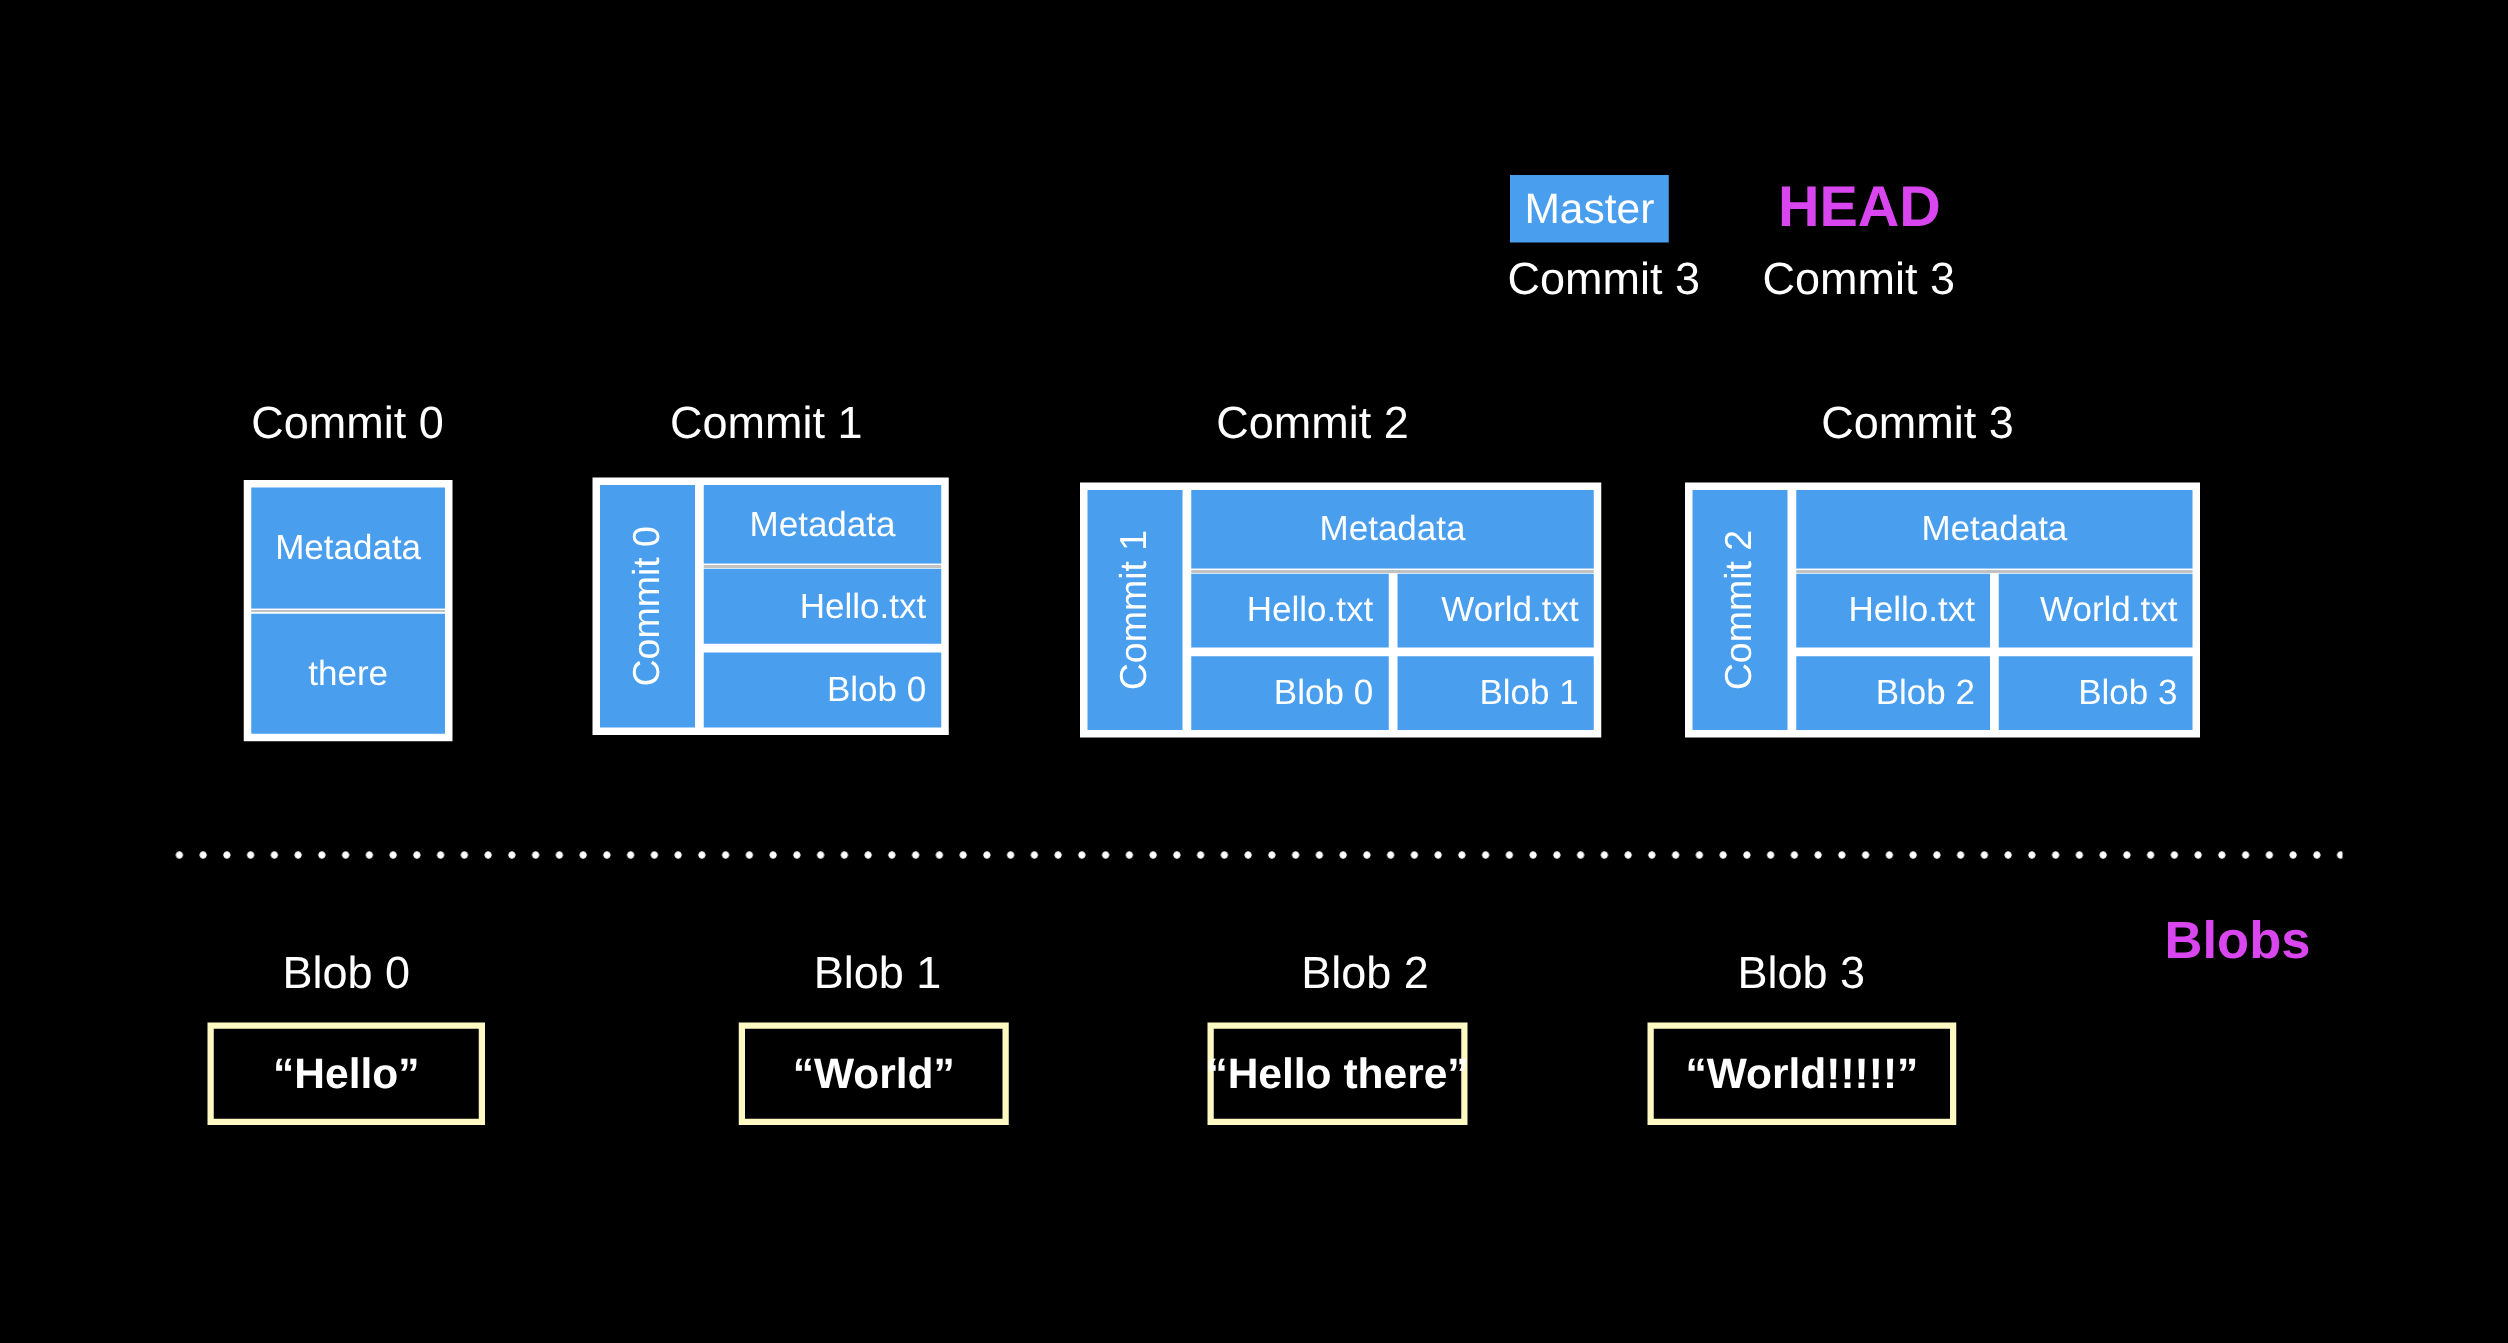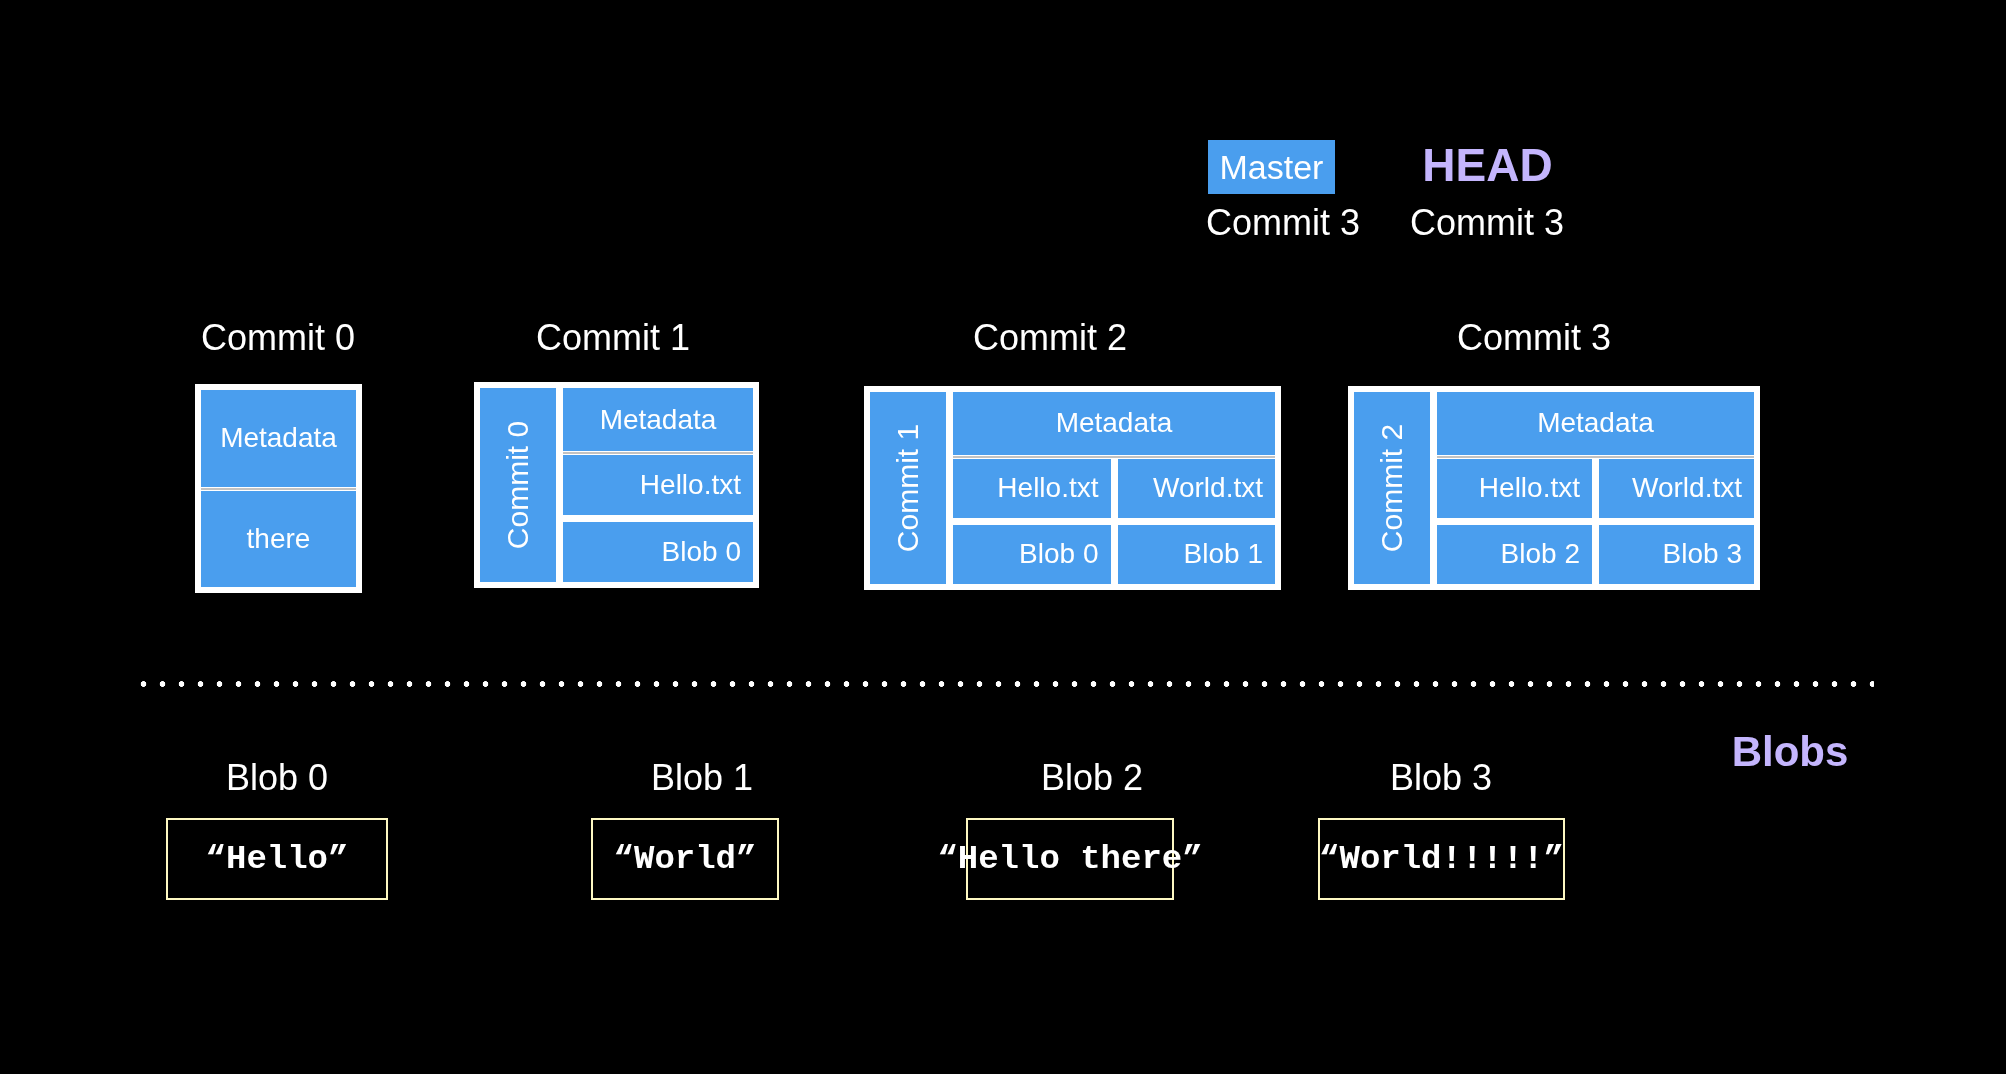--- a/index.html
+++ b/index.html
@@ -14,21 +14,21 @@
     background:var(--bg);
     overflow:hidden;
     font-family:"Liberation Sans", sans-serif;
     color:#fff;
   }
   
   .badge{
     position:absolute;background:var(--blue);color:#fff;
     font-size:34px;display:flex;align-items:center;justify-content:center;
   }
-  .h-bold{position:absolute;color:#c4b5fd;font-weight:700;text-align:center;}
+  .h-bold{position:absolute;color:#d946ef;font-weight:700;text-align:center;}
   .h-ref{position:absolute;color:#fff;font-size:36px;text-align:center;}
   
   .title{
     position:absolute;width:300px;text-align:center;color:#fff;
     font-size:36px;line-height:44px;white-space:nowrap;
   }
   
   .cbox{
     position:absolute;background:#fff;padding:6px;box-sizing:border-box;
     display:flex;gap:7px;
@@ -57,23 +57,23 @@
   .c0col{flex:1;display:flex;flex-direction:column;}
   .c0col .cell{flex:1;}
   
   .dots{
     position:absolute;height:6px;
     background-image:radial-gradient(circle,#fff 2.6px,transparent 3.1px);
     background-size:19px 6px;background-repeat:repeat-x;background-position:0 50%;
   }
   
   .bbox{
-    position:absolute;box-sizing:border-box;border:2px solid #fef9c3;background:#000;
+    position:absolute;box-sizing:border-box;border:5px solid #fef9c3;background:#000;
     color:#fff;font-weight:700;font-size:34px;
-    display:flex;align-items:center;justify-content:center;white-space:nowrap;font-family:Liberation Mono, monospace;
+    display:flex;align-items:center;justify-content:center;white-space:nowrap;
   }
 </style>
 </head>
 <body>
 
 <div id="canvas">
 
   <div class="badge" style="left:1208px;top:140px;width:127px;height:54px;">Master</div>
   <div class="h-bold" style="left:1400px;top:136px;width:175px;height:58px;font-size:46px;line-height:58px;">HEAD</div>
   <div class="h-ref" style="left:1188px;top:202px;width:190px;">Commit 3</div>
@@ -141,17 +141,17 @@
   <div class="dots" style="left:134px;top:681px;width:1740px;"></div>
 
   <div class="h-bold" style="left:1665px;top:726px;width:250px;font-size:42px;line-height:52px;">Blobs</div>
 
   <div class="title" style="left:127px;top:756px;">Blob 0</div>
   <div class="title" style="left:552px;top:756px;">Blob 1</div>
   <div class="title" style="left:942px;top:756px;">Blob 2</div>
   <div class="title" style="left:1291px;top:756px;">Blob 3</div>
 
   <div class="bbox" style="left:166px;top:818px;width:222px;height:82px;">“Hello”</div>
-  <div class="bbox" style="left:591px;top:818px;width:188px;height:82px;">“World”</div>
+  <div class="bbox" style="left:591px;top:818px;width:216px;height:82px;">“World”</div>
   <div class="bbox" style="left:966px;top:818px;width:208px;height:82px;">“Hello there”</div>
   <div class="bbox" style="left:1318px;top:818px;width:247px;height:82px;">“World!!!!!”</div>
 
 </div>
 
 </body></html>

